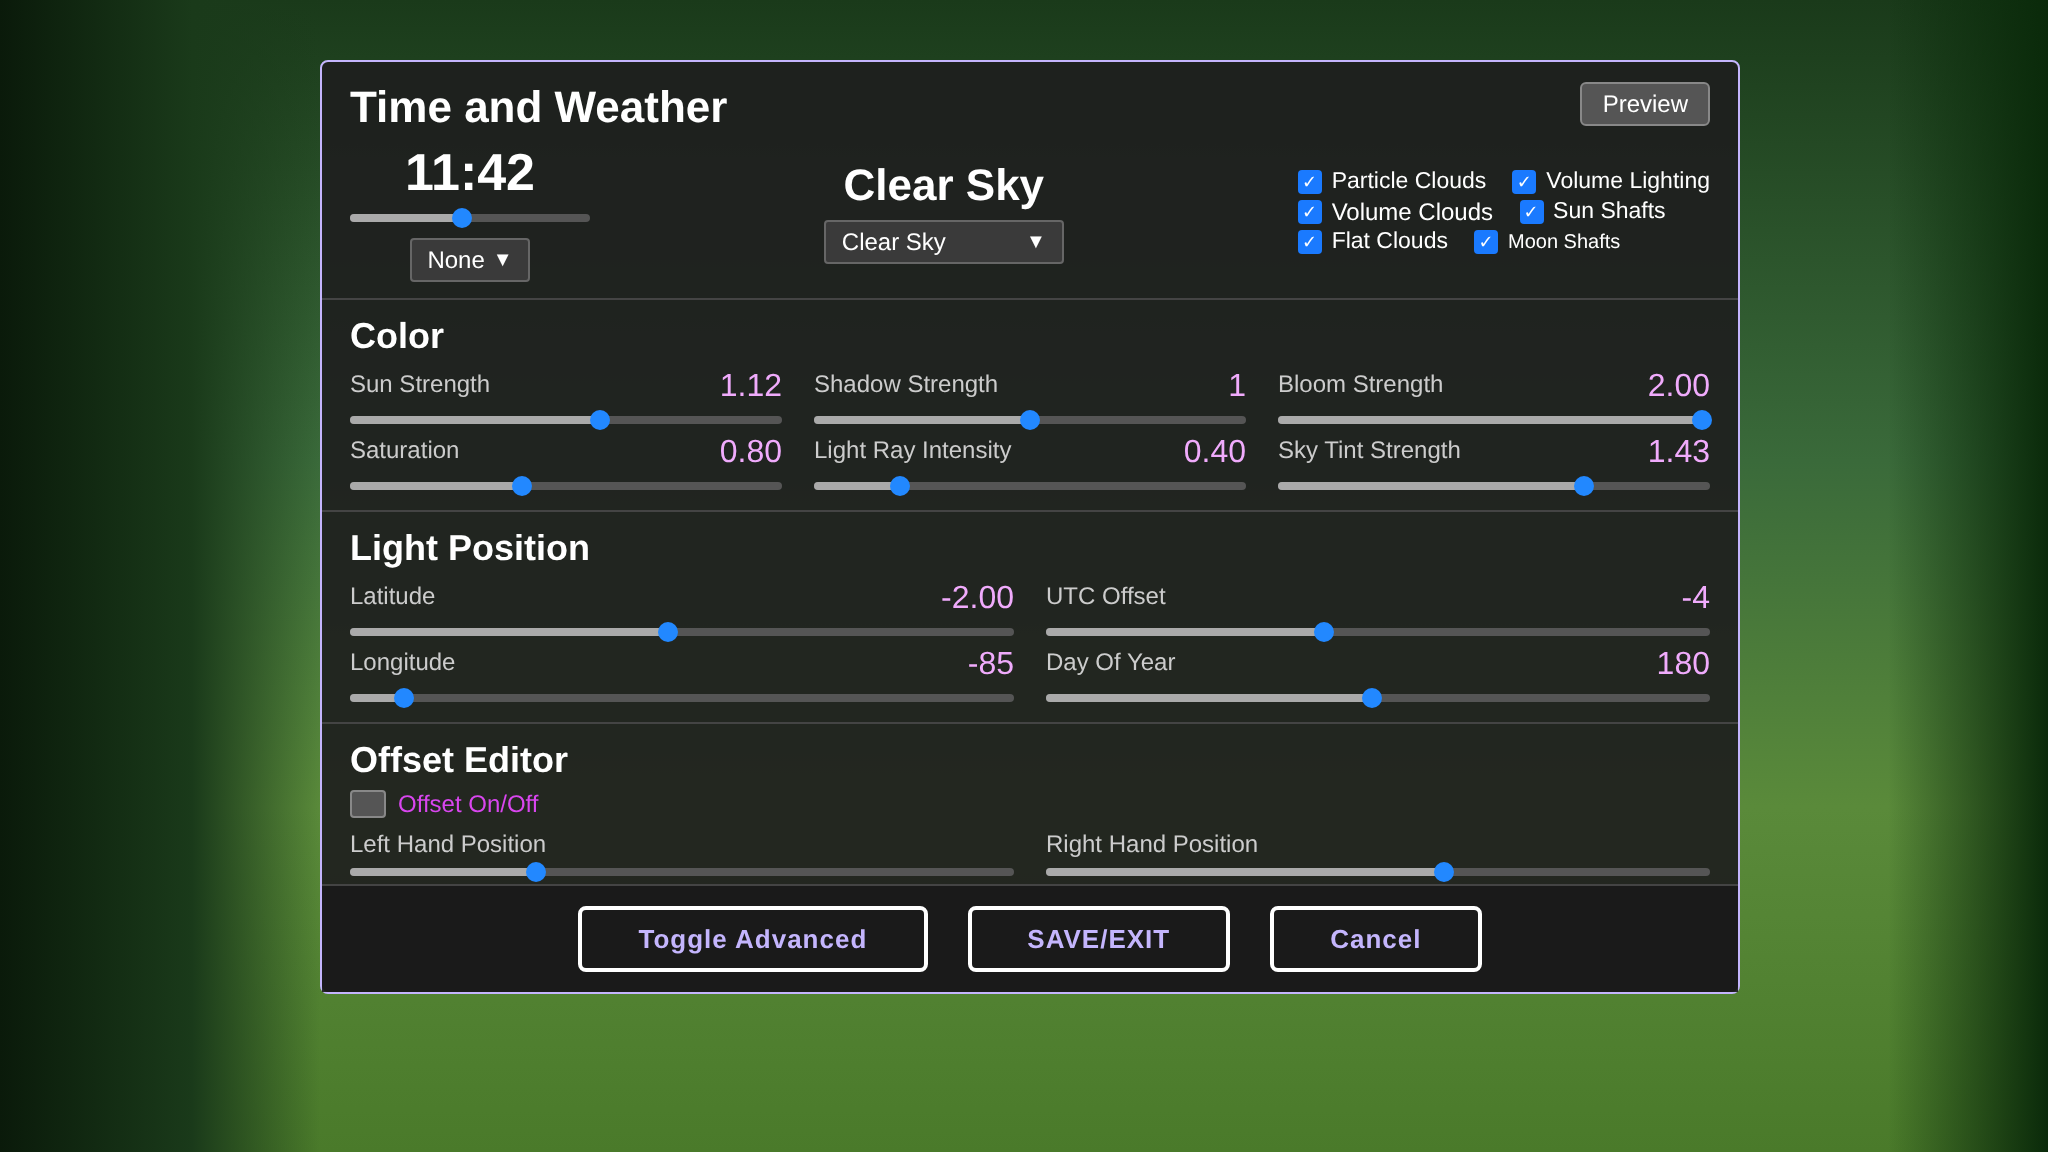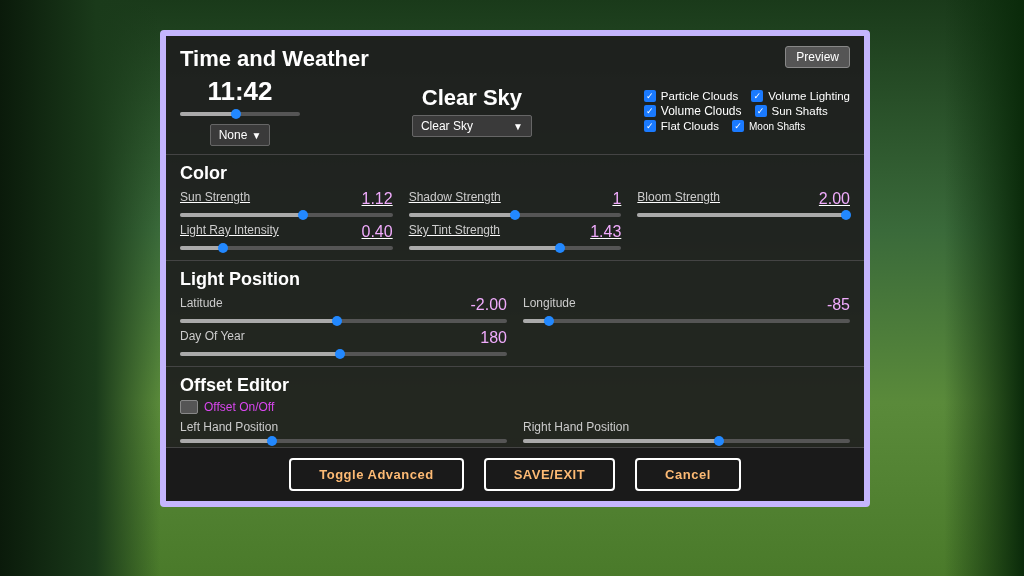--- a/index.html
+++ b/index.html
@@ -30,21 +30,21 @@
       width: 80px; height: 576px;
       background: linear-gradient(90deg, transparent 0%, #0a2a0a 100%);
       z-index: 1;
     }
     .panel {
       position: absolute;
       left: 160px;
       top: 30px;
       width: 710px;
       background: rgba(30, 30, 30, 0.92);
-      border: 6px solid #c4b5fd;
+      border: 1px solid #c4b5fd;
       border-radius: 4px;
       z-index: 10;
       color: #fff;
       padding: 0;
     }
     
     .header-section {
       padding: 10px 14px 8px;
       border-bottom: 1px solid #444;
       position: relative;
@@ -142,21 +142,20 @@
     }
     .section-title {
       font-size: 18px;
       font-weight: bold;
       margin-bottom: 6px;
     }
     .sliders-grid {
       display: grid;
       grid-template-columns: 1fr 1fr 1fr;
       gap: 4px 16px;
-      text-decoration: underline;
     }
     .slider-item {
       display: flex;
       flex-direction: column;
     }
     .slider-label-row {
       display: flex;
       justify-content: space-between;
       font-size: 12px;
       color: #ccc;
@@ -226,21 +225,21 @@
     
     .footer-buttons {
       display: flex;
       justify-content: center;
       gap: 20px;
       padding: 10px 14px;
       background: rgba(25,25,25,0.9);
     }
     .footer-btn {
       background: transparent;
-      color: #fdba74;
+      color: #c4b5fd;
       border: 2px solid #fff;
       border-radius: 4px;
       padding: 7px 28px;
       font-size: 13px;
       font-weight: bold;
       cursor: pointer;
       letter-spacing: 0.5px;
     }
   </style>
 </head>
@@ -336,20 +335,30 @@
         <div class="slider-label-row">
           <span>Bloom Strength</span>
           <span class="slider-value">2.00</span>
         </div>
         <div class="slider-track">
           <div class="slider-fill" style="width:100%"></div>
           <div class="slider-thumb" style="left:98%"></div>
         </div>
       </div>
 
+      <div class="slider-item">
+        <div class="slider-label-row">
+          <span>Saturation</span>
+          <span class="slider-value">0.80</span>
+        </div>
+        <div class="slider-track">
+          <div class="slider-fill" style="width:40%"></div>
+          <div class="slider-thumb" style="left:40%"></div>
+        </div>
+      </div>
 
       <div class="slider-item">
         <div class="slider-label-row">
           <span>Light Ray Intensity</span>
           <span class="slider-value">0.40</span>
         </div>
         <div class="slider-track">
           <div class="slider-fill" style="width:20%"></div>
           <div class="slider-thumb" style="left:20%"></div>
         </div>
@@ -377,20 +386,30 @@
         <div class="slider-label-row">
           <span>Latitude</span>
           <span class="slider-value">-2.00</span>
         </div>
         <div class="slider-track">
           <div class="slider-fill" style="width:48%"></div>
           <div class="slider-thumb" style="left:48%"></div>
         </div>
       </div>
 
+      <div class="slider-item">
+        <div class="slider-label-row">
+          <span>UTC Offset</span>
+          <span class="slider-value">-4</span>
+        </div>
+        <div class="slider-track">
+          <div class="slider-fill" style="width:42%"></div>
+          <div class="slider-thumb" style="left:42%"></div>
+        </div>
+      </div>
 
       <div class="slider-item">
         <div class="slider-label-row">
           <span>Longitude</span>
           <span class="slider-value">-85</span>
         </div>
         <div class="slider-track">
           <div class="slider-fill" style="width:8%"></div>
           <div class="slider-thumb" style="left:8%"></div>
         </div>

